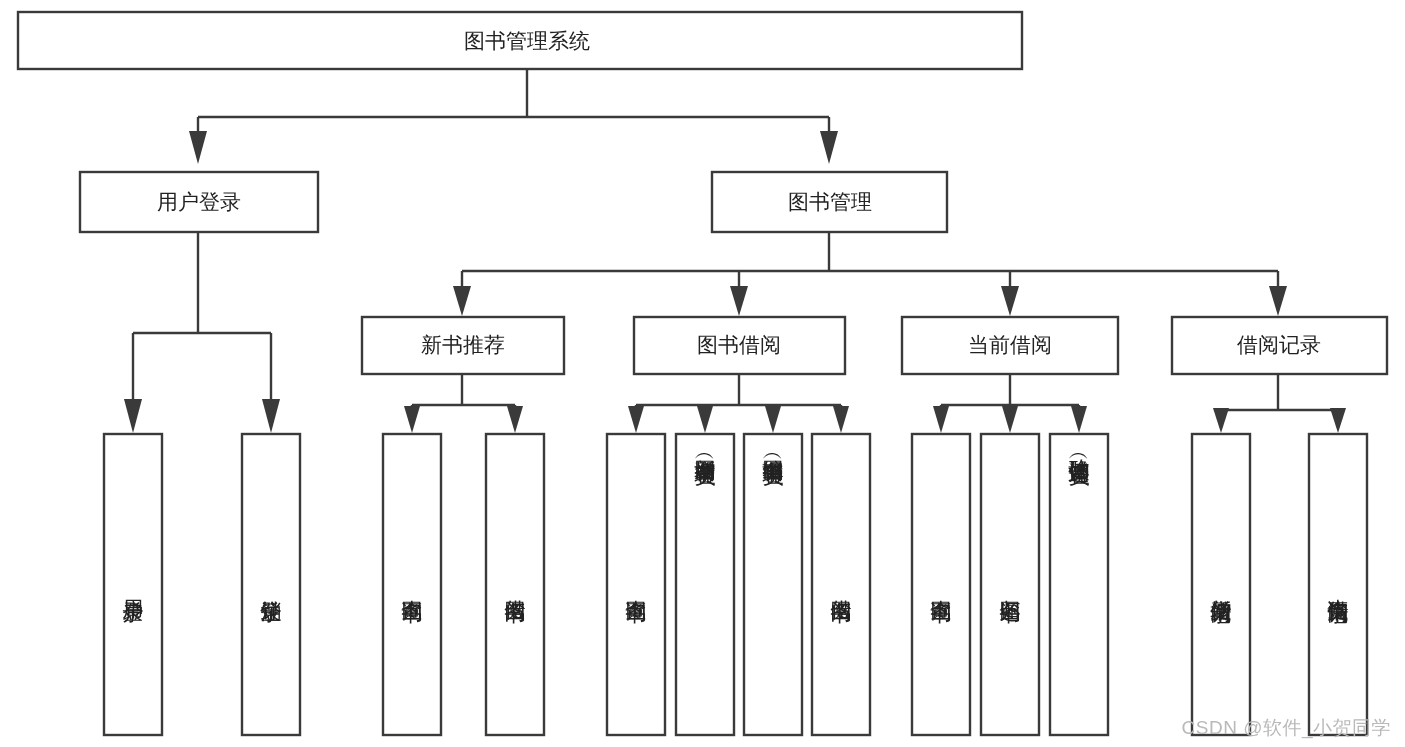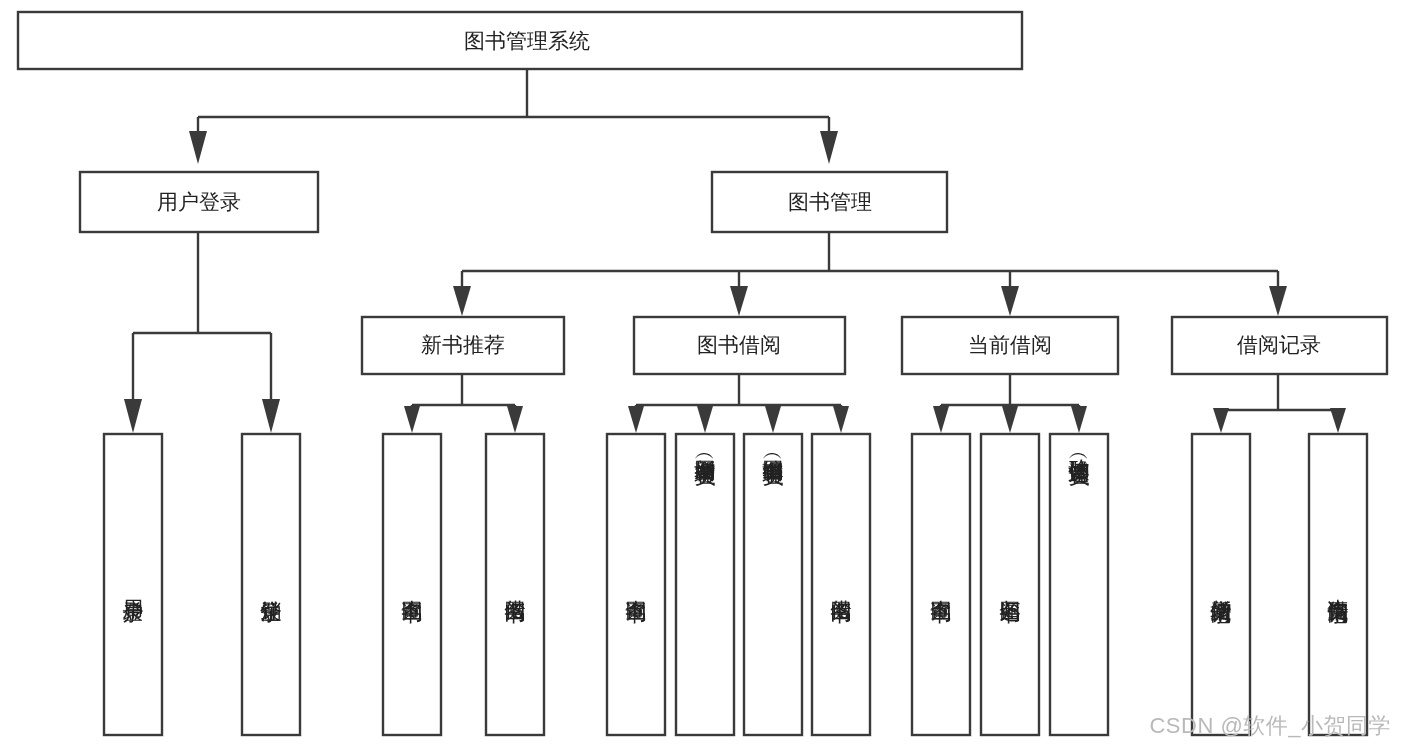--- a/index.html
+++ b/index.html
@@ -62,21 +62,21 @@
     letter-spacing: 1px;
     color: #222222;
     white-space: nowrap;
     pointer-events: none;
   }
   #watermark {
     position: absolute;
     right: 14px;
     bottom: 6px;
     font-family: "Liberation Sans", "DejaVu Sans", sans-serif;
-    font-size: 22px;
+    font-size: 19px;
     color: #b9b9b9;
     letter-spacing: 0.5px;
     white-space: nowrap;
   }
 </style>
 </head>
 <body>
 
 <div id="diagram-root">
 

